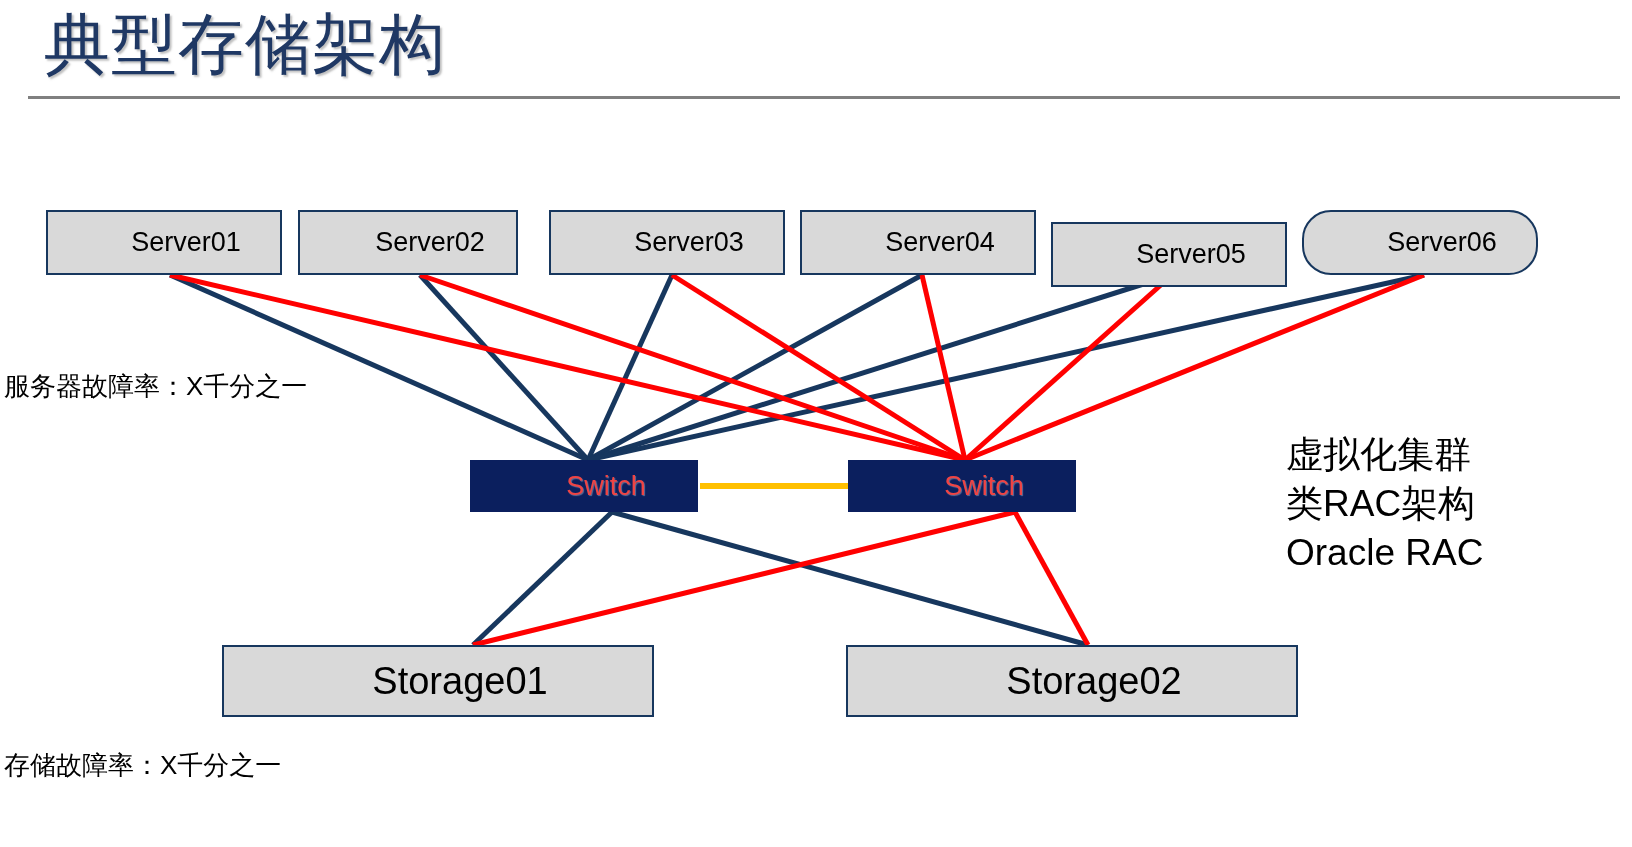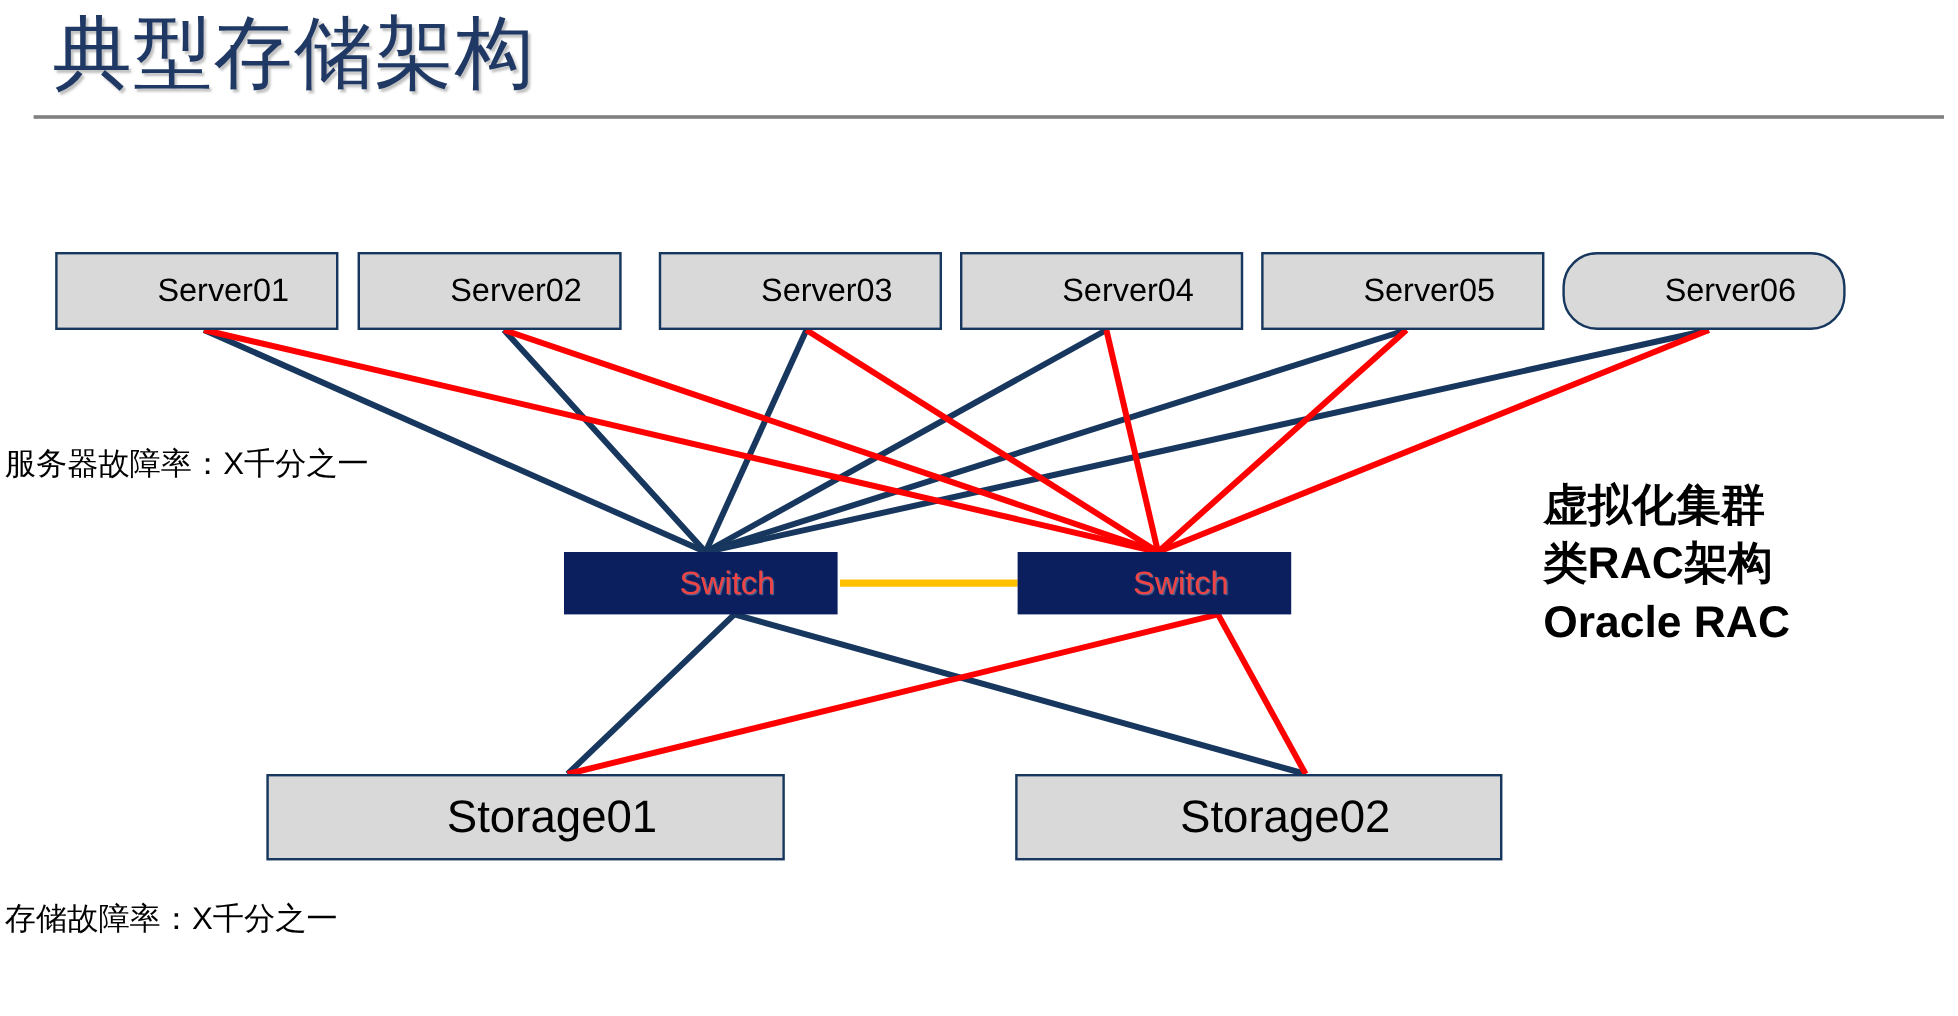--- a/index.html
+++ b/index.html
@@ -93,26 +93,25 @@
     font-size: 26px;
     color: #000000;
     white-space: nowrap;
   }
   #note-server { left: 4px;  top: 369px; }
   #note-storage { left: 4px; top: 748px; }
 
   #cluster-note {
     position: absolute;
     left: 1286px;
-    top: 396px;
+    top: 430px;
     font-size: 37px;
     line-height: 49px;
     color: #000000;
     white-space: nowrap;
-    font-weight: bold;
   }
   #cluster-note div { display: block; }
 </style>
 </head>
 <body>
 
 <div id="slide">
 
   <div id="title">典型存储架构</div>
   <div id="title-rule"></div>
@@ -152,38 +151,38 @@
   </div>
   <div class="node server" style="left:298px; top:210px; width:220px;">
     <span>Server02</span>
   </div>
   <div class="node server" style="left:549px; top:210px; width:236px;">
     <span>Server03</span>
   </div>
   <div class="node server" style="left:800px; top:210px; width:236px;">
     <span>Server04</span>
   </div>
-  <div class="node server" style="left:1051px; top:210px; width:236px;">
+  <div class="node server" style="left:1051px; top:222px; width:236px;">
     <span>Server05</span>
   </div>
   <div class="node server" style="left:1302px; top:210px; width:236px;border-radius:29px;">
     <span>Server06</span>
   </div>
 
   <div class="node switch" style="left:470px; top:460px; width:228px;">
     <span>Switch</span>
   </div>
   <div class="node switch" style="left:848px; top:460px; width:228px;">
     <span>Switch</span>
   </div>
 
   <div class="node storage" style="left:222px; top:645px; width:432px;">
     <span>Storage01</span>
   </div>
-  <div class="node storage" style="left:846px; top:645px; width:406px;">
+  <div class="node storage" style="left:846px; top:645px; width:452px;">
     <span>Storage02</span>
   </div>
 
   <div class="note" id="note-server">服务器故障率：X千分之一</div>
   <div class="note" id="note-storage">存储故障率：X千分之一</div>
 
   <div id="cluster-note">
     <div>虚拟化集群</div>
     <div>类RAC架构</div>
     <div>Oracle RAC</div>

